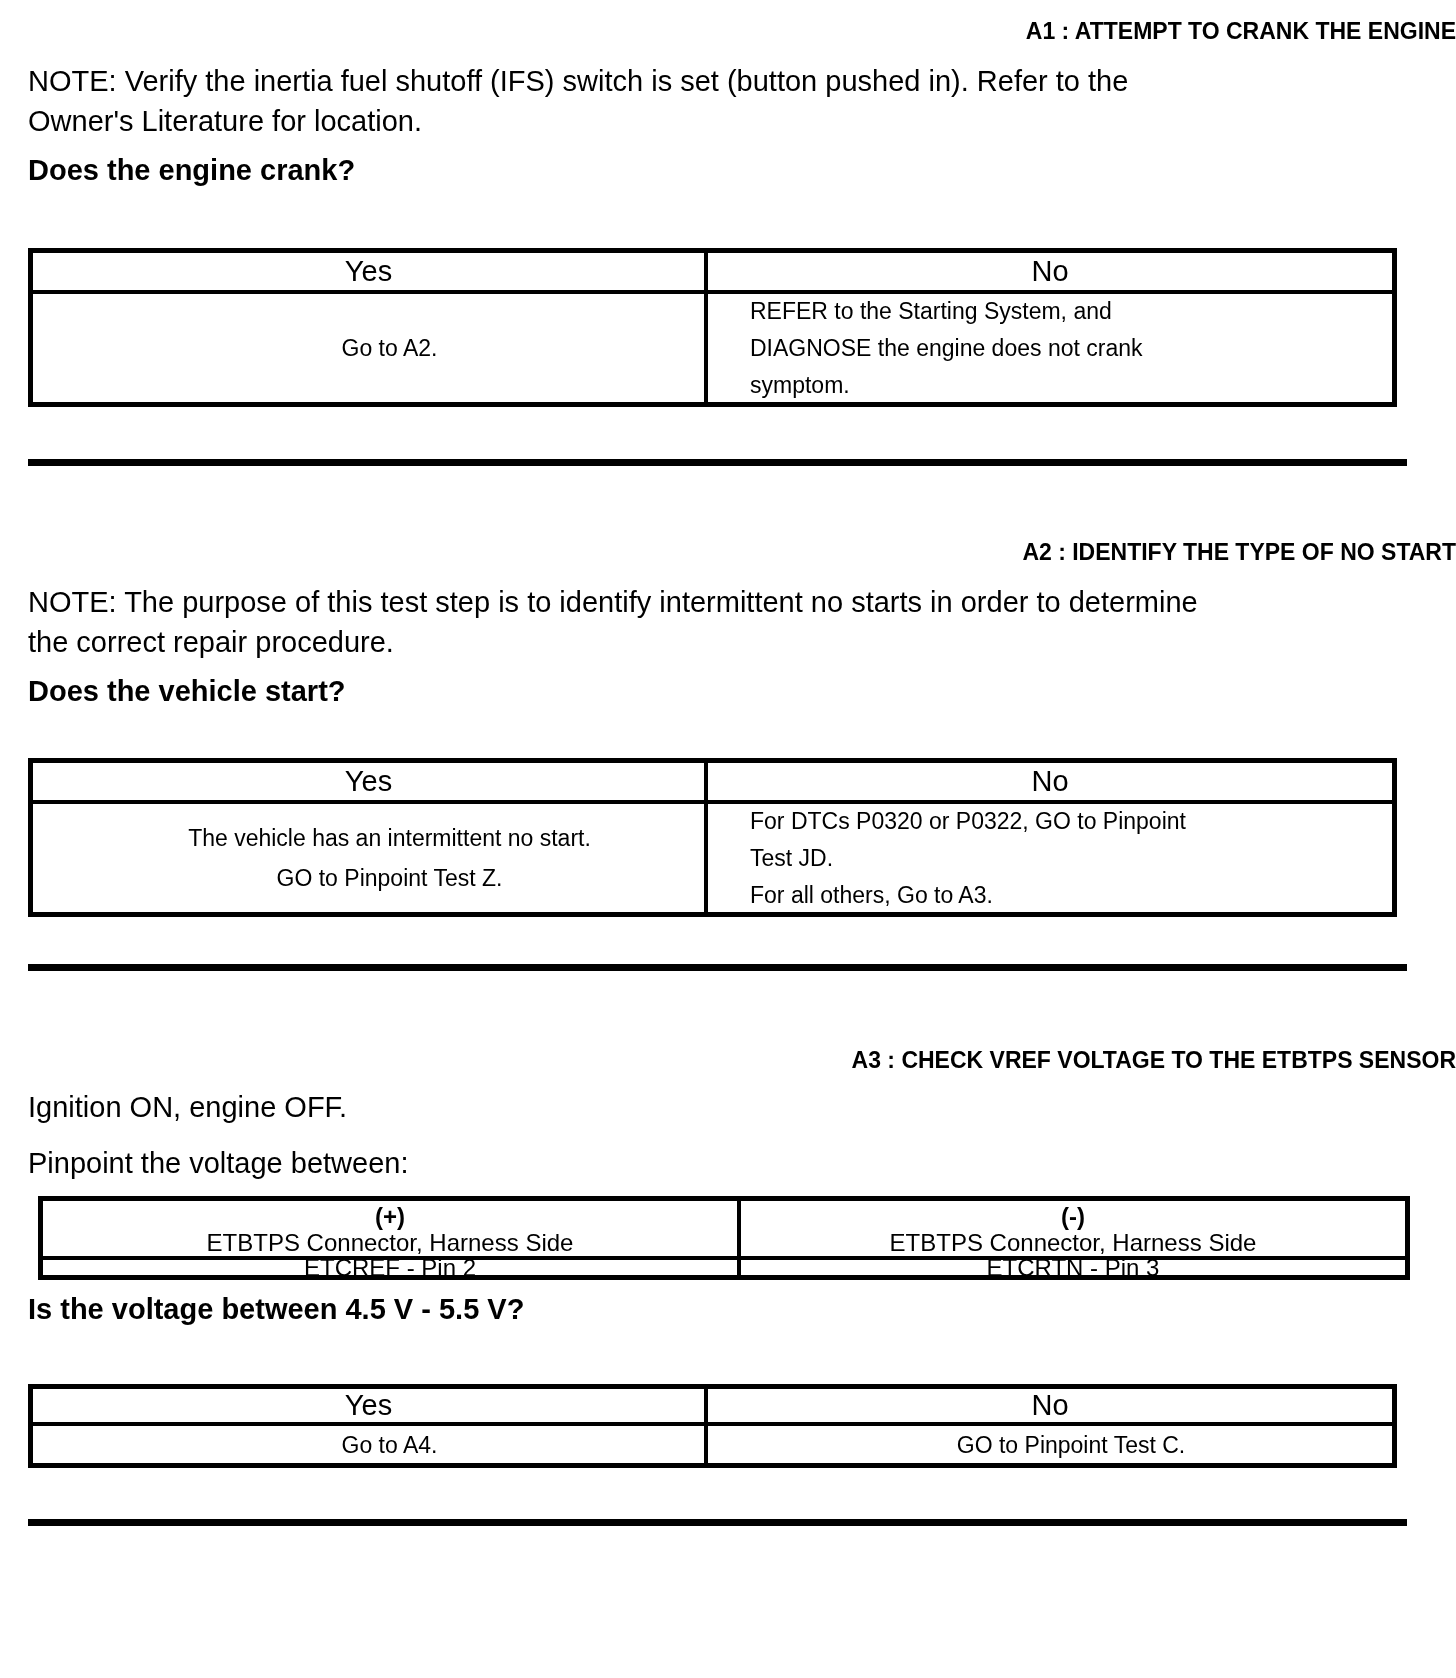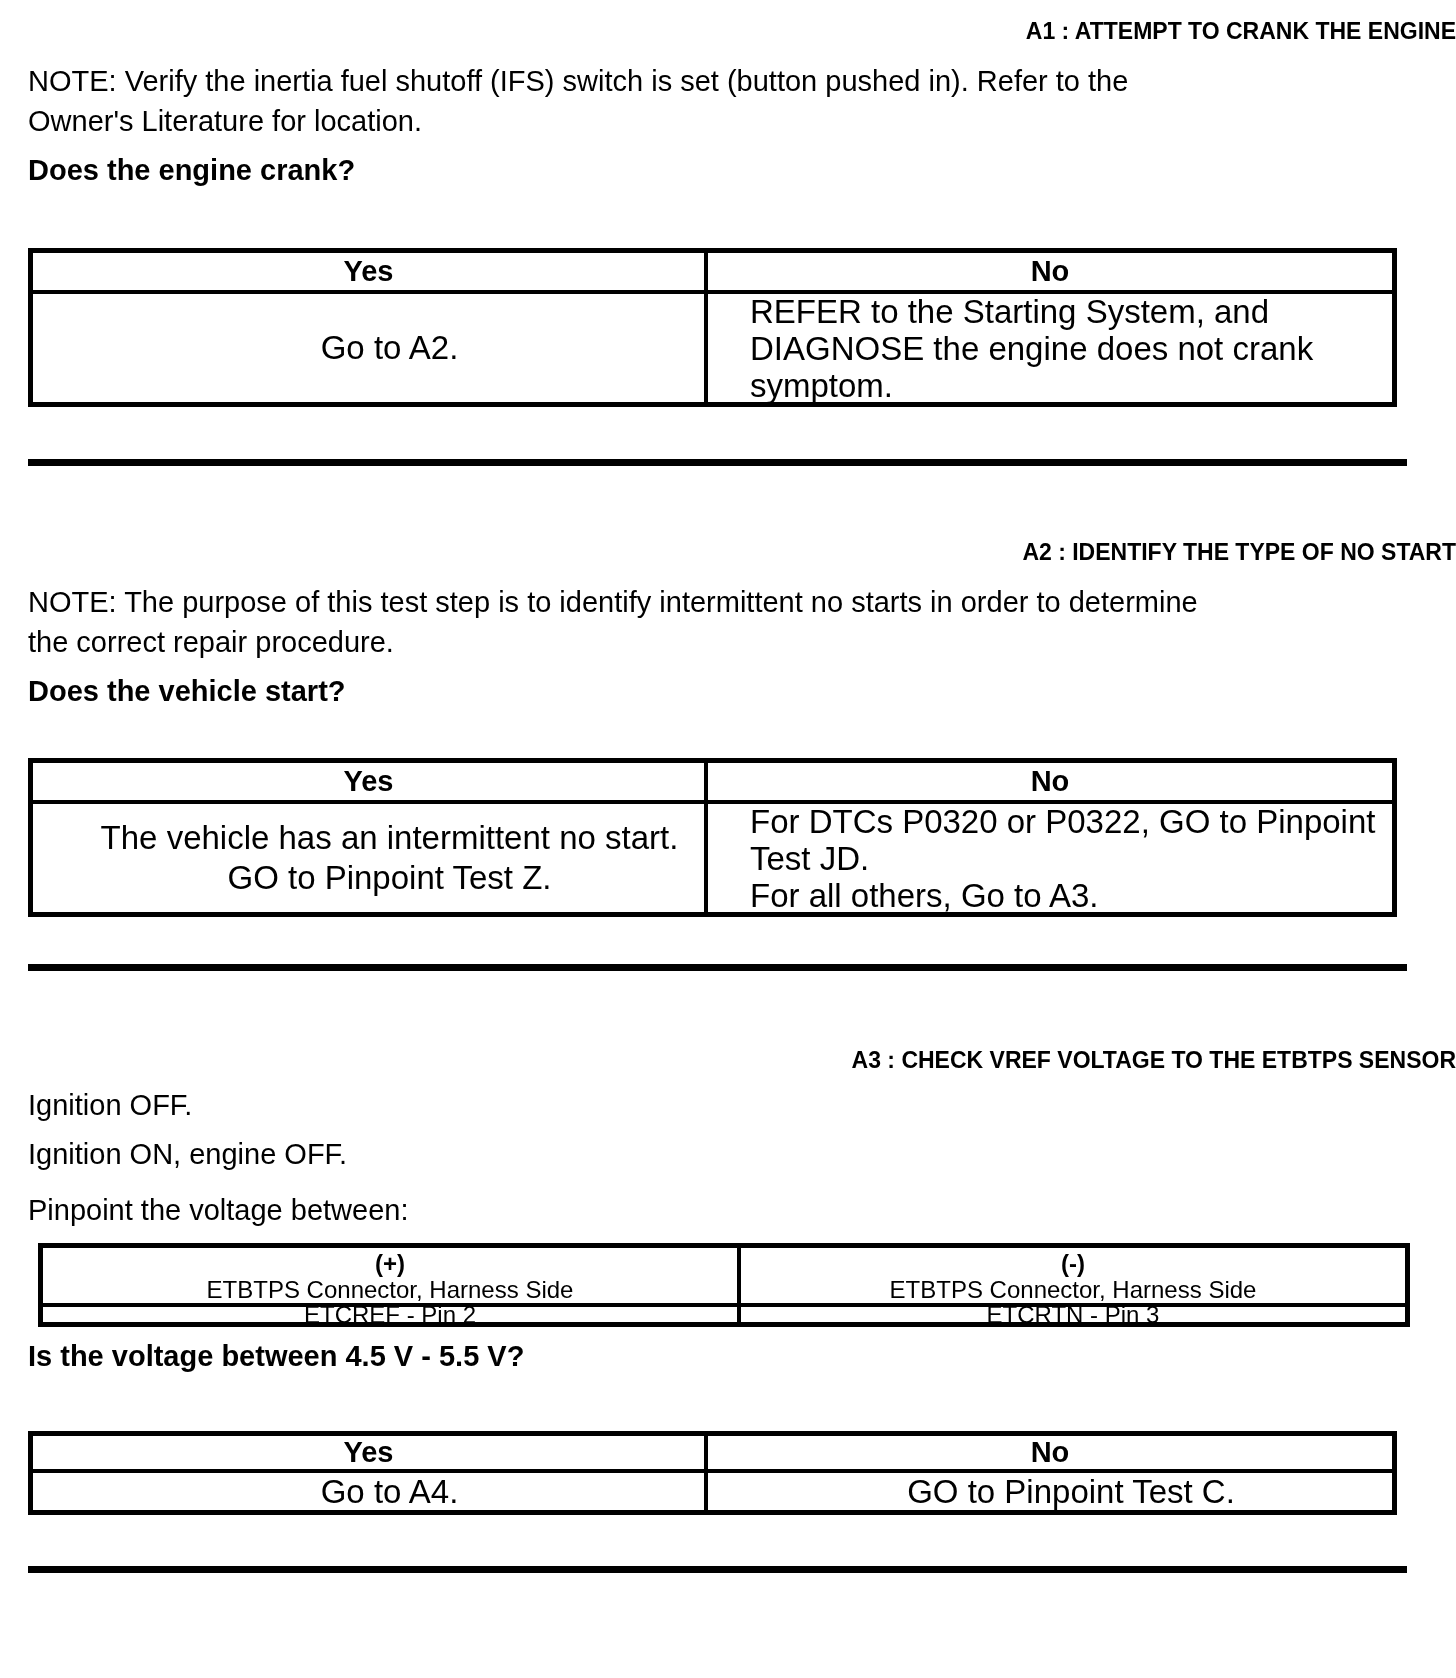--- a/index.html
+++ b/index.html
@@ -35,25 +35,25 @@
   }
   
   .result-table {
     width: 1369px;
     border: 5px solid #000;
   }
   .rt-row { display: grid; grid-template-columns: 675px 1fr; }
   .rt-head { border-bottom: 4px solid #000; }
   .rt-cell-left { border-right: 4px solid #000; }
   .rt-head .rt-cell {
-    font-size: 29px; font-weight: 700;
+    font-size: 29px; font-weight: 400;
     height: 37px;
     display: flex; align-items: center; justify-content: center;
   }
-  .rt-body .rt-cell { font-size: 33px; padding-left: 42px; }
+  .rt-body .rt-cell { font-size: 23px; padding-left: 42px; }
   .cell-center {
     display: flex; align-items: center; justify-content: center;
     text-align: center; white-space: pre-line; line-height: 40px;
   }
   .cell-left {
     display: flex; align-items: center;
     text-align: left; white-space: pre-line; line-height: 37px;
     padding-left: 3px;
   }
   .t1 { margin-top: 61px; }
@@ -139,21 +139,20 @@
 Test JD.
 For all others, Go to A3.</div>
       </div>
     </div>
 
     <div class="divider d2"></div>
   </div>
 
   <div>
     <div class="sec-heading h3m">A3 : CHECK VREF VOLTAGE TO THE ETBTPS SENSOR</div>
-    <div class="step step-first">Ignition OFF.</div>
     <div class="step">Ignition ON, engine OFF.</div>
     <div class="step step-last">Pinpoint the voltage between:</div>
 
     <div class="mtable">
       <div class="mt-row mt-head">
         <div class="mt-cell mt-cell-left">
           <div class="mt-sign">(+)</div>
           <div>ETBTPS Connector, Harness Side</div>
         </div>
         <div class="mt-cell">

